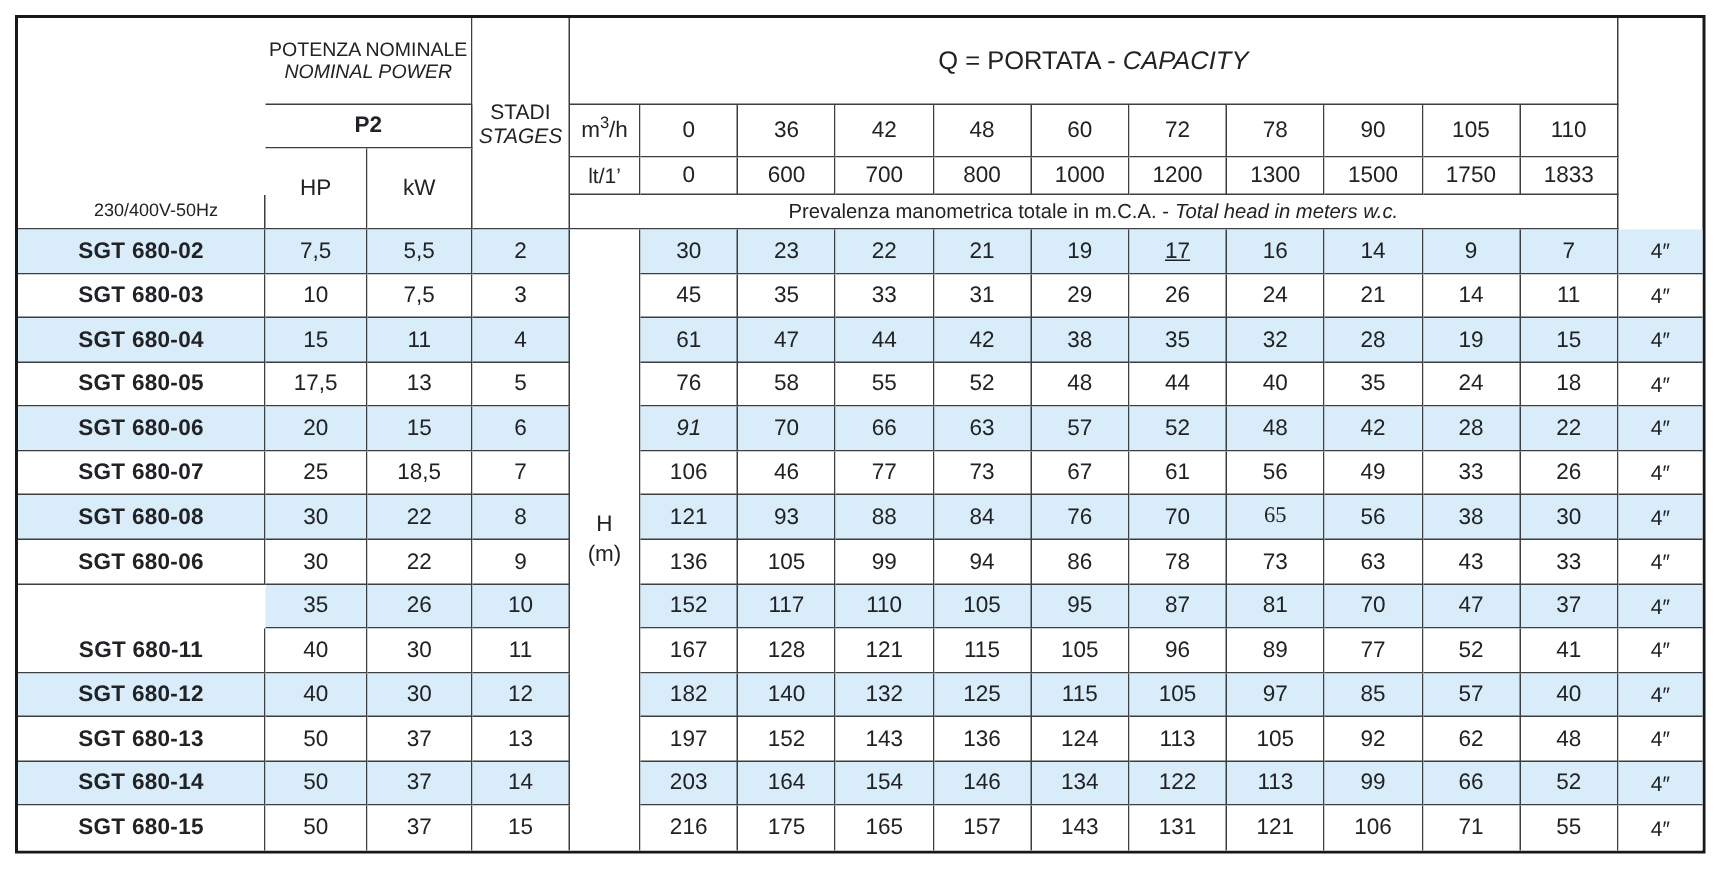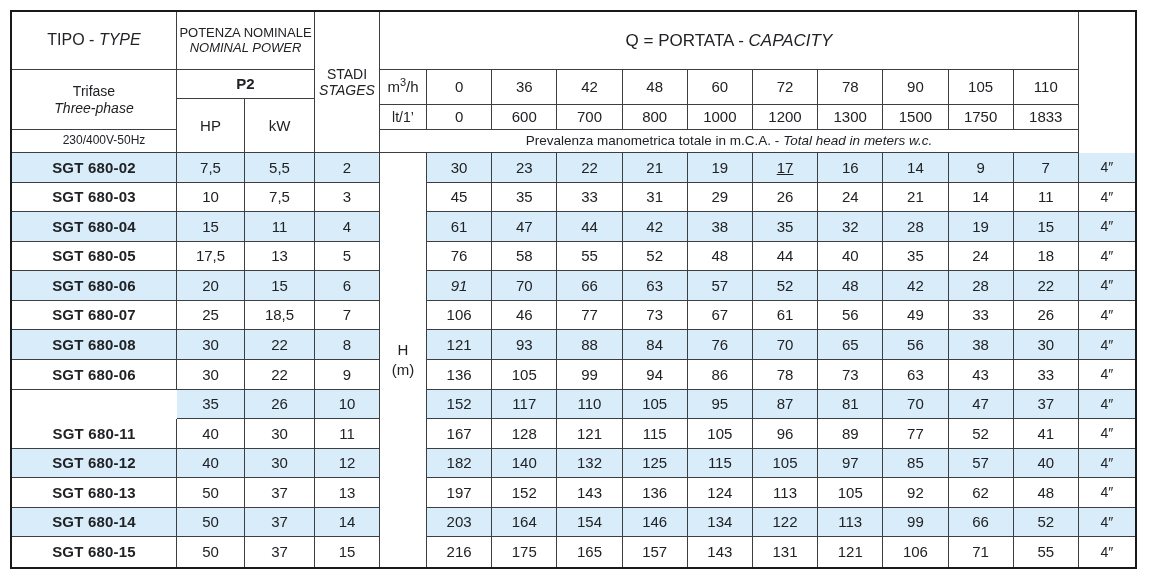--- a/index.html
+++ b/index.html
@@ -53,47 +53,38 @@
   .c-lt{grid-area:4/5/5/6;font-size:14px;}
   .c-volt{grid-area:5/1/6/2;font-size:12px;padding-left:20px;}
   .c-prev{grid-area:5/5/6/16;font-size:13.5px;flex-direction:row;gap:4px;}
   .c-hm{grid-area:6/5/20/6;font-size:15px;border-bottom:none;}
   .c-hm div{line-height:1.35;}
 </style>
 </head>
 <body>
 
 <div class="catalog">
-  <div class="cell c-tipo">
-    <div>
-      <span>TIPO - </span><span class="it">TYPE</span>
-    </div>
-  </div>
 
   <div class="cell c-potenza">
     <div>POTENZA NOMINALE</div>
     <div class="it">NOMINAL POWER</div>
   </div>
 
   <div class="cell c-stadi">
     <div>STADI</div>
     <div class="it">STAGES</div>
   </div>
 
   <div class="cell c-q">
     <div>
       <span>Q = PORTATA - </span><span class="it">CAPACITY</span>
     </div>
   </div>
 
 
-  <div class="cell c-trifase">
-    <div>Trifase</div>
-    <div class="it">Three-phase</div>
-  </div>
 
   <div class="cell c-p2">
     <div>P2</div>
   </div>
 
   <div class="cell c-hp">
     <div>HP</div>
   </div>
 
   <div class="cell c-kw">
@@ -238,21 +229,21 @@
     <div class="cell type alt" style="grid-area: 12 / 1;">SGT 680-08</div>
     <div class="cell num alt" style="grid-area: 12 / 2;">30</div>
     <div class="cell num alt" style="grid-area: 12 / 3;">22</div>
     <div class="cell num alt" style="grid-area: 12 / 4;">8</div>
     <div class="cell num alt" style="grid-area: 12 / 6;">121</div>
     <div class="cell num alt" style="grid-area: 12 / 7;">93</div>
     <div class="cell num alt" style="grid-area: 12 / 8;">88</div>
     <div class="cell num alt" style="grid-area: 12 / 9;">84</div>
     <div class="cell num alt" style="grid-area: 12 / 10;">76</div>
     <div class="cell num alt" style="grid-area: 12 / 11;">70</div>
-    <div class="cell num alt" style="grid-area: 12 / 12;">65</div>
+    <div class="cell num alt" style="grid-area: 12 / 12; font-family: Liberation Serif, serif;">65</div>
     <div class="cell num alt" style="grid-area: 12 / 13;">56</div>
     <div class="cell num alt" style="grid-area: 12 / 14;">38</div>
     <div class="cell num alt" style="grid-area: 12 / 15;">30</div>
     <div class="cell dnmv last-col alt" style="grid-area: 12 / 16;">4″</div>
     <div class="cell type" style="grid-area: 13 / 1;">SGT 680-06</div>
     <div class="cell num" style="grid-area: 13 / 2;">30</div>
     <div class="cell num" style="grid-area: 13 / 3;">22</div>
     <div class="cell num" style="grid-area: 13 / 4;">9</div>
     <div class="cell num" style="grid-area: 13 / 6;">136</div>
     <div class="cell num" style="grid-area: 13 / 7;">105</div>

